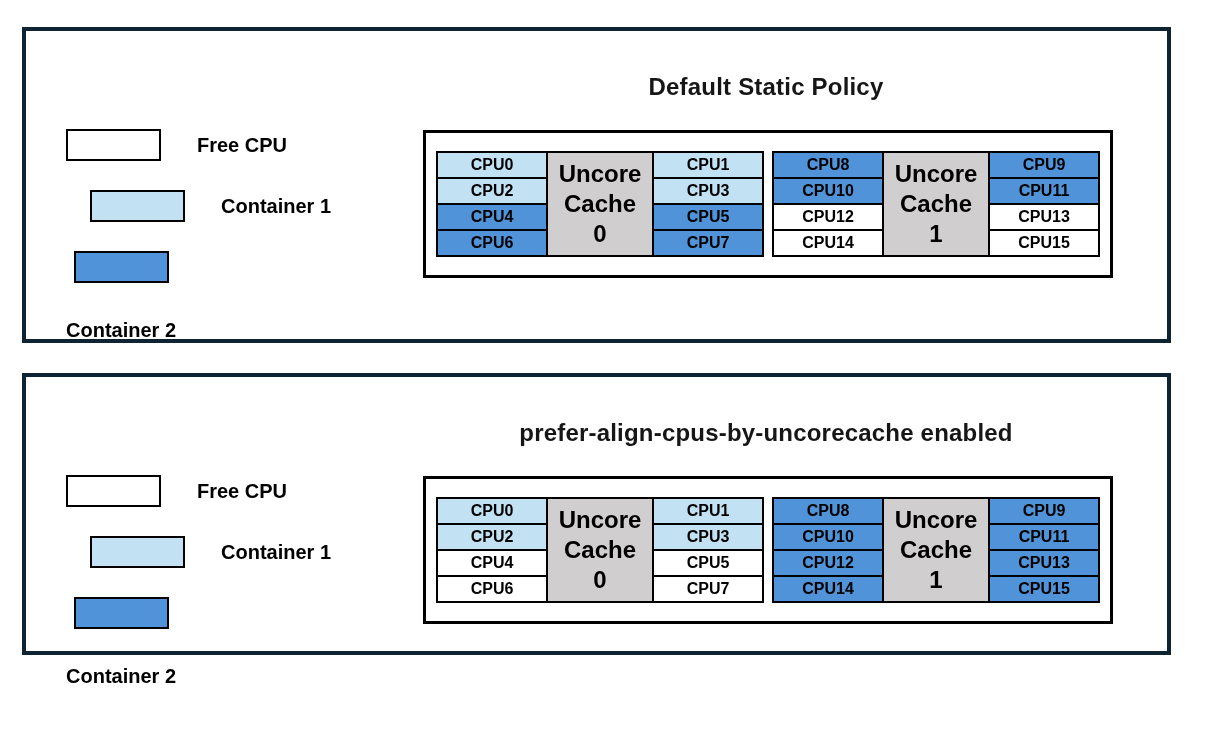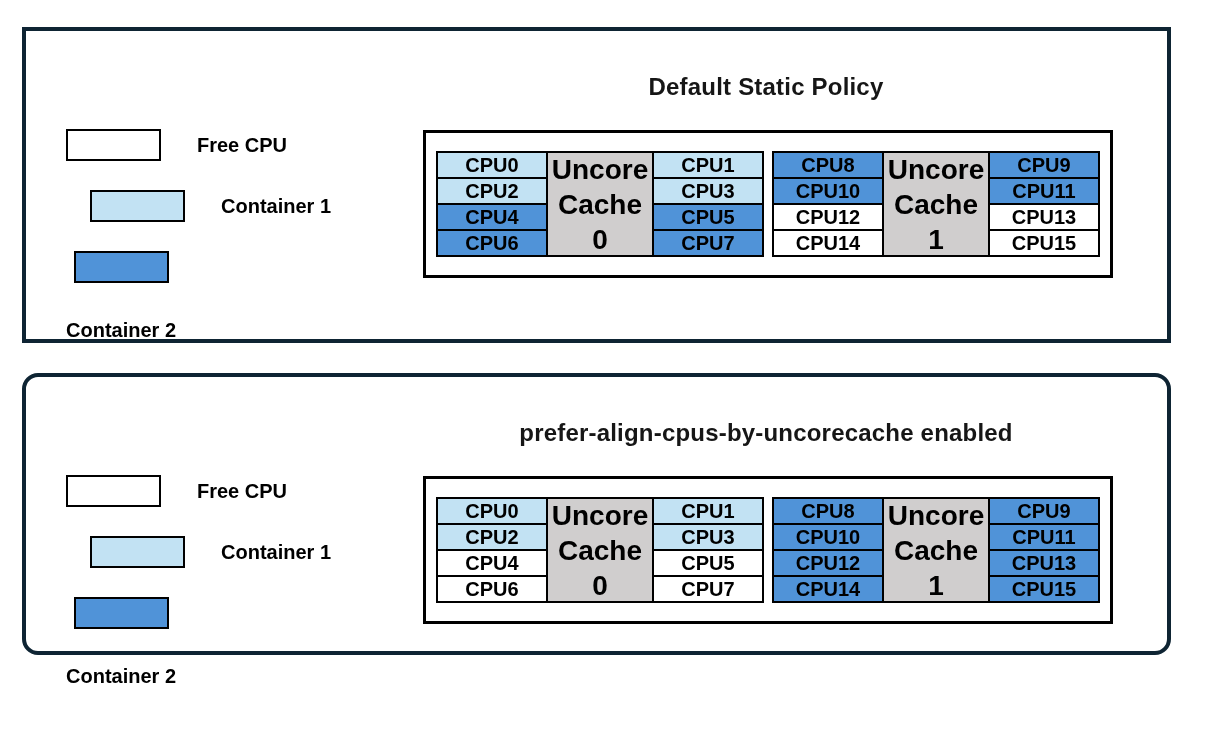--- a/index.html
+++ b/index.html
@@ -17,21 +17,21 @@
   }
   .panel {
     position: absolute;
     left: 22px;
     width: 1149px;
     background: #ffffff;
     border: 4px solid var(--color-panel-border, #0e2433);
     box-sizing: border-box;
   }
   .panel.p0 { top: 27px;  height: 316px; }
-  .panel.p1 { top: 373px; height: 282px; border-radius: 16px; }
+  .panel.p1 { top: 373px; height: 282px; }
 
   .panel-title {
     position: absolute;
     left: 360px;
     width: 760px;
     top: 42px;
     margin: 0;
     text-align: center;
     font-size: 24px;
     font-weight: 700;
@@ -97,38 +97,38 @@
   .cpu-cell {
     width: 112px;
     height: 28px;
     box-sizing: border-box;
     border: 2px solid #000000;
     margin-top: -2px;
     background: #ffffff;
     display: flex;
     align-items: center;
     justify-content: center;
-    font-size: 20px;
+    font-size: 16px;
     font-weight: 700;
     color: #000000;
     white-space: nowrap;
   }
   .cpu-col .cpu-cell:first-child { margin-top: 0; }
   .cache-block {
     width: 108px;
     height: 106px;
     box-sizing: border-box;
     border: 2px solid #000000;
     margin: 0 -2px;
     background: var(--color-uncore-cache, #d0cece);
     display: flex;
     flex-direction: column;
     align-items: center;
     justify-content: center;
-    font-size: 28px;
+    font-size: 24px;
     font-weight: 700;
     color: #000000;
     line-height: 1.25;
     text-align: center;
     z-index: 1;
   }
 
   [data-state="free"]       { background: var(--color-free-cpu, #ffffff); }
   [data-state="container1"] { background: var(--color-container1, #c2e2f3); }
   [data-state="container2"] { background: var(--color-container2, #5093d8); }

